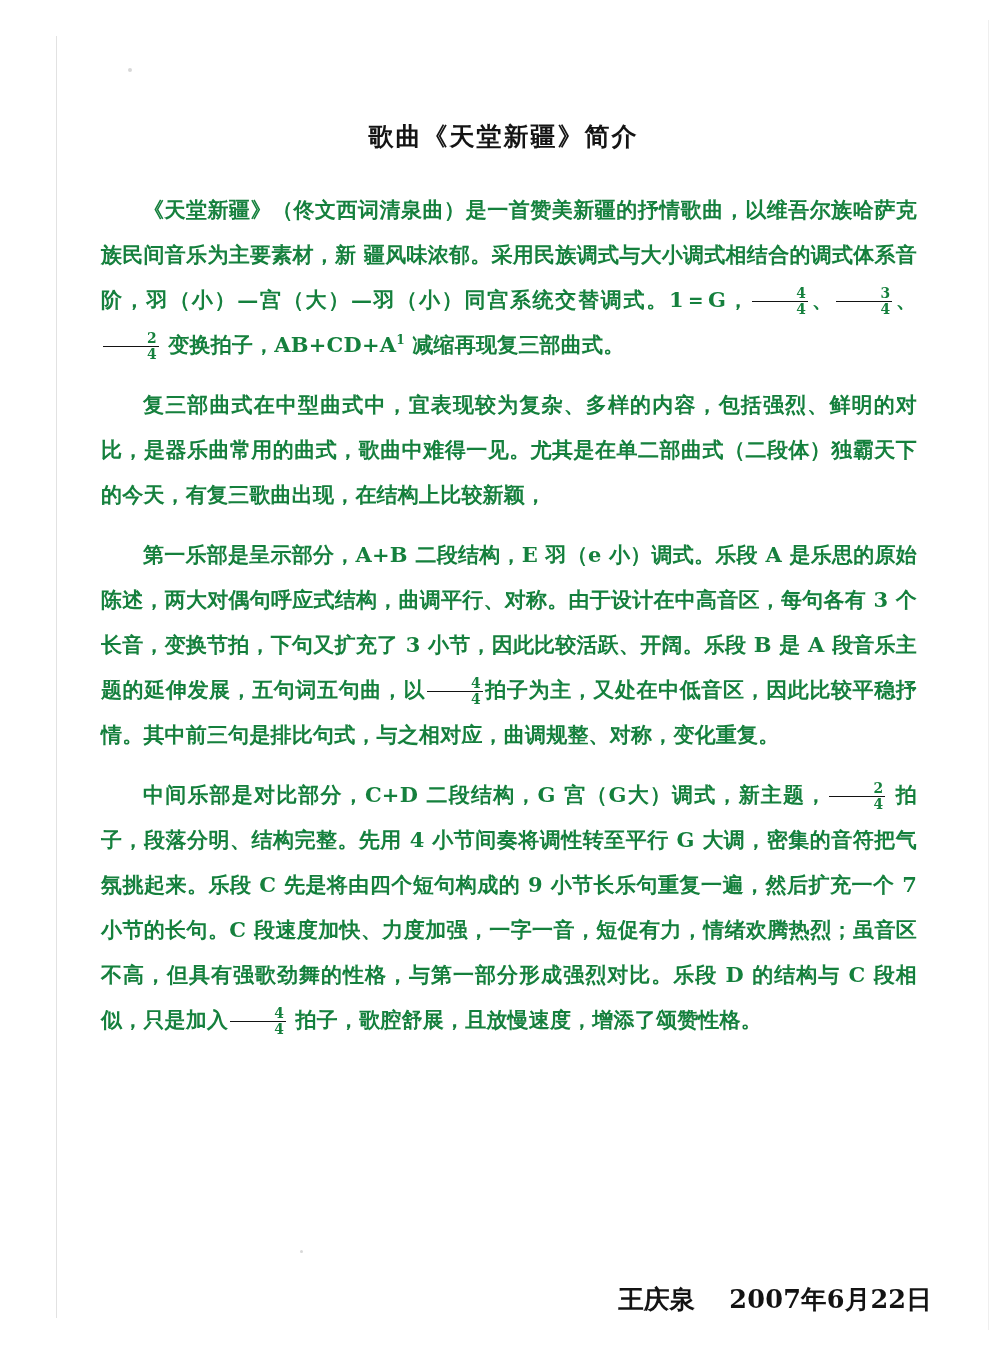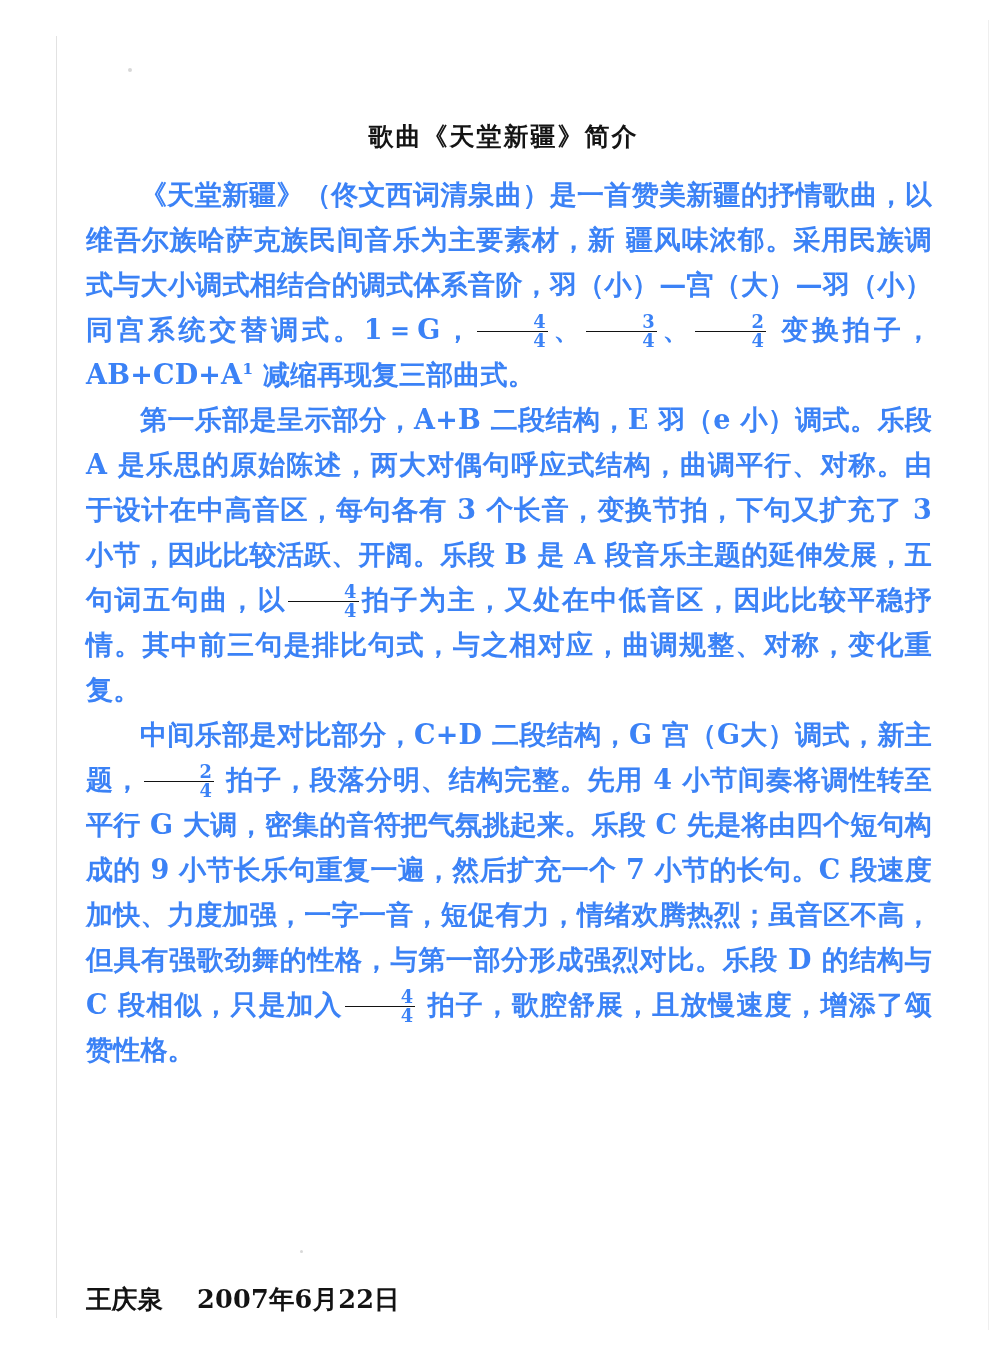--- a/index.html
+++ b/index.html
@@ -56,40 +56,40 @@
   }
 
   .body-area {
     position: absolute;
     top: 172px;
     left: 86px;
     width: 846px;
   }
 
   p.para {
-    margin: 0;
-    font-size: 27px;
+    margin: 15px;
+    font-size: 21px;
     font-weight: bold;
     line-height: 45px;
     text-align: justify;
     text-justify: inter-character;
     text-align-last: left;
     letter-spacing: 0.2px;
-    color: #3b82f6;
+    color: #15803d;
   }
   p.para.indent {
     text-indent: 2em;
   }
 
   .sig-line {
     position: absolute;
     top: 1282px;
     left: 86px;
     width: 846px;
-    text-align: left;
+    text-align: right;
     font-size: 25.5px;
     font-weight: bold;
     color: #131313;
     letter-spacing: 0.2px;
   }
   .sig-name { margin-right: 34px; }
 
   
   .frac {
     display: inline-block;
@@ -124,20 +124,21 @@
 
   <div class="scan-edge-left"></div>
   <div class="scan-edge-right"></div>
   <div class="speck" style="left:128px;top:68px;width:4px;height:4px;"></div>
   <div class="speck" style="left:300px;top:1250px;width:3px;height:3px;"></div>
 
   <h1 class="doc-title">歌曲《天堂新疆》简介</h1>
 
   <div class="body-area">
     <p class="para indent">《天堂新疆》（佟文西词清泉曲）是一首赞美新疆的抒情歌曲，以维吾尔族哈萨克族民间音乐为主要素材，新 疆风味浓郁。采用民族调式与大小调式相结合的调式体系音阶，羽（小）—宫（大）—羽（小）同宫系统交替调式。1＝G，<span class="frac"><span class="num">4</span><span class="den">4</span></span>、<span class="frac"><span class="num">3</span><span class="den">4</span></span>、<span class="frac"><span class="num">2</span><span class="den">4</span></span> 变换拍子，AB+CD+A<sup class="sup1">1</sup> 减缩再现复三部曲式。</p>
+    <p class="para indent">复三部曲式在中型曲式中，宜表现较为复杂、多样的内容，包括强烈、鲜明的对比，是器乐曲常用的曲式，歌曲中难得一见。尤其是在单二部曲式（二段体）独霸天下的今天，有复三歌曲出现，在结构上比较新颖，</p>
     <p class="para indent">第一乐部是呈示部分，A+B 二段结构，E 羽（e 小）调式。乐段 A 是乐思的原始陈述，两大对偶句呼应式结构，曲调平行、对称。由于设计在中高音区，每句各有 3 个长音，变换节拍，下句又扩充了 3 小节，因此比较活跃、开阔。乐段 B 是 A 段音乐主题的延伸发展，五句词五句曲，以<span class="frac"><span class="num">4</span><span class="den">4</span></span>拍子为主，又处在中低音区，因此比较平稳抒情。其中前三句是排比句式，与之相对应，曲调规整、对称，变化重复。</p>
     <p class="para indent">中间乐部是对比部分，C+D 二段结构，G 宫（G大）调式，新主题，<span class="frac"><span class="num">2</span><span class="den">4</span></span> 拍子，段落分明、结构完整。先用 4 小节间奏将调性转至平行 G 大调，密集的音符把气氛挑起来。乐段 C 先是将由四个短句构成的 9 小节长乐句重复一遍，然后扩充一个 7 小节的长句。C 段速度加快、力度加强，一字一音，短促有力，情绪欢腾热烈；虽音区不高，但具有强歌劲舞的性格，与第一部分形成强烈对比。乐段 D 的结构与 C 段相似，只是加入<span class="frac"><span class="num">4</span><span class="den">4</span></span> 拍子，歌腔舒展，且放慢速度，增添了颂赞性格。</p>
   </div>
 
   <div class="sig-line">
     <span class="sig-name">王庆泉</span><span>2007年6月22日</span>
   </div>
 
 </div>
 

